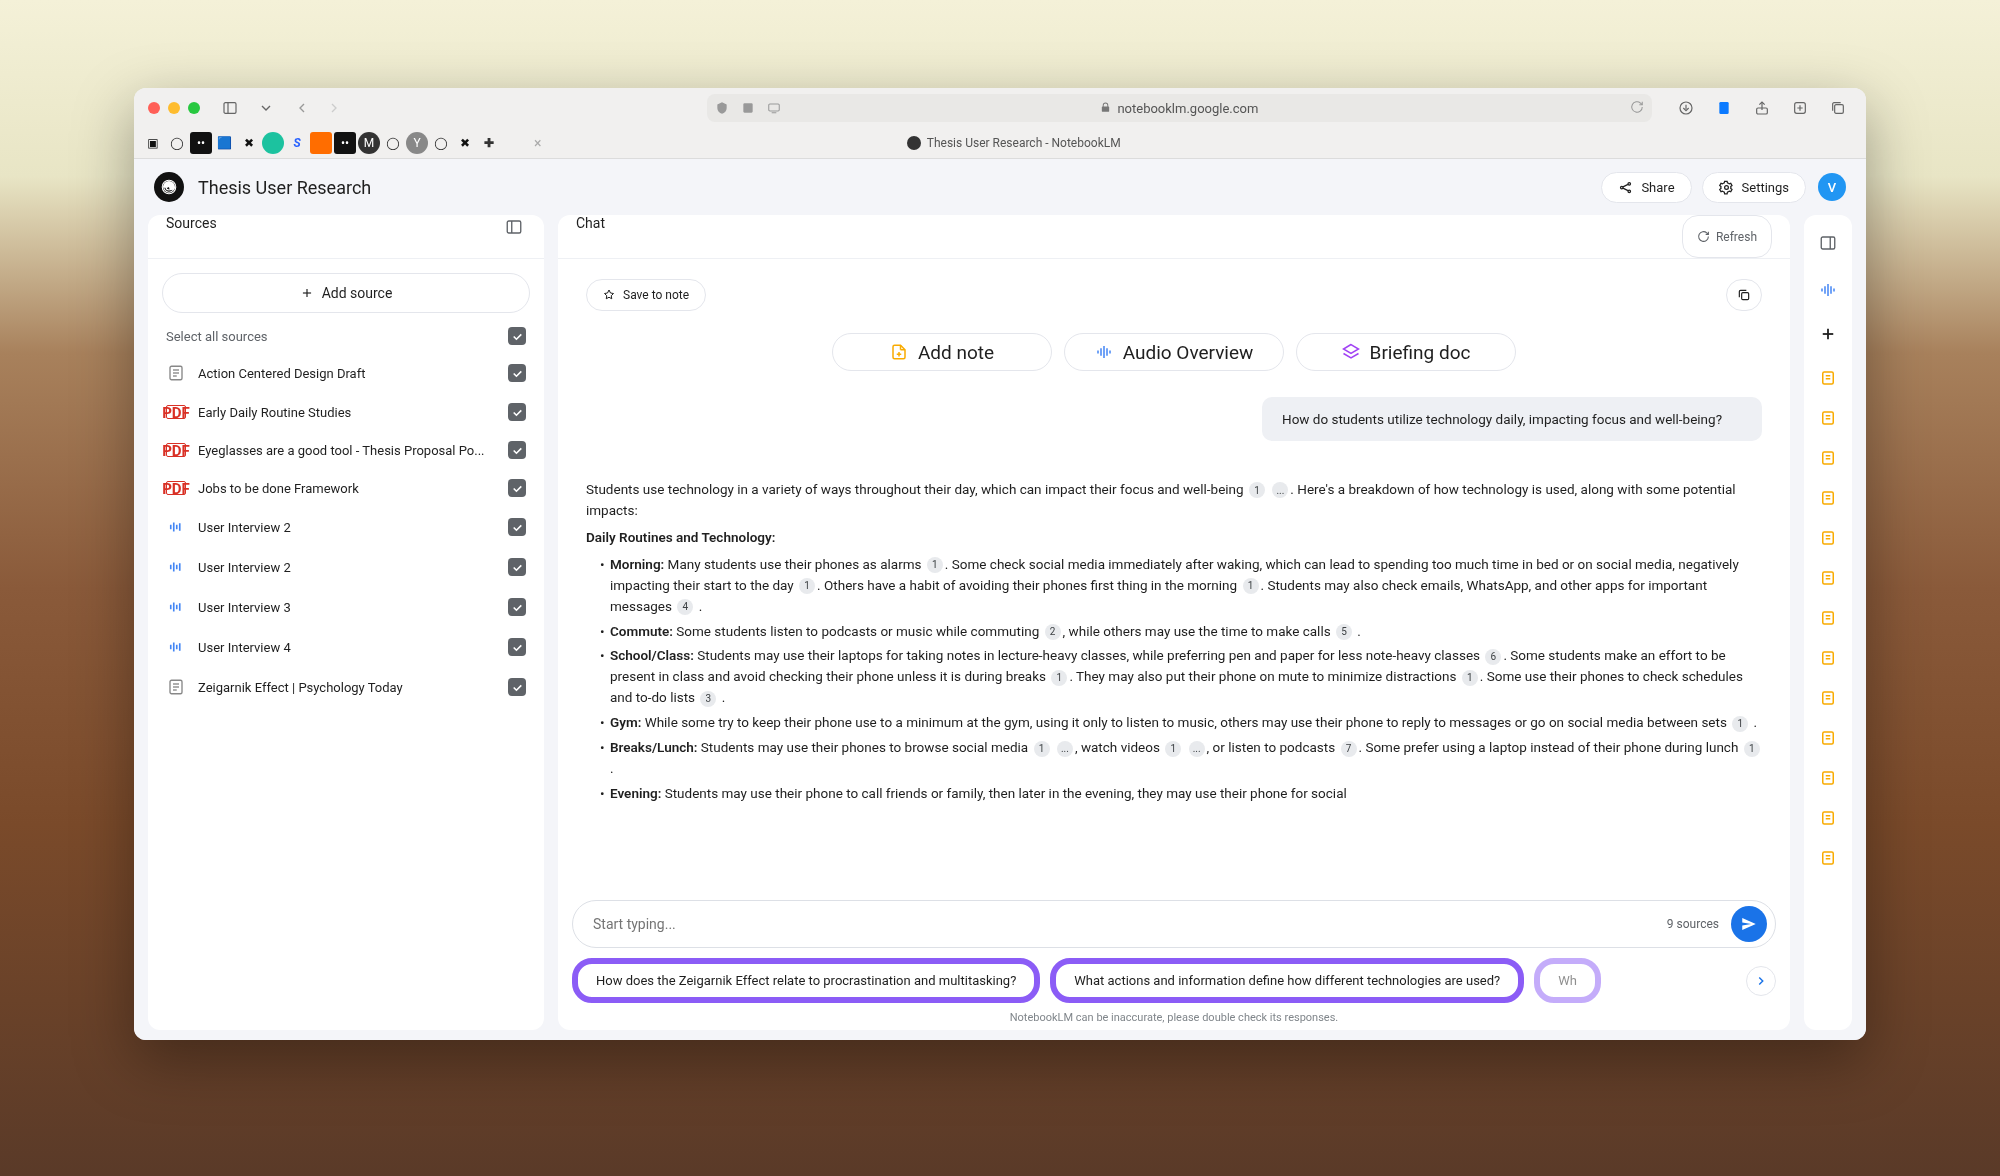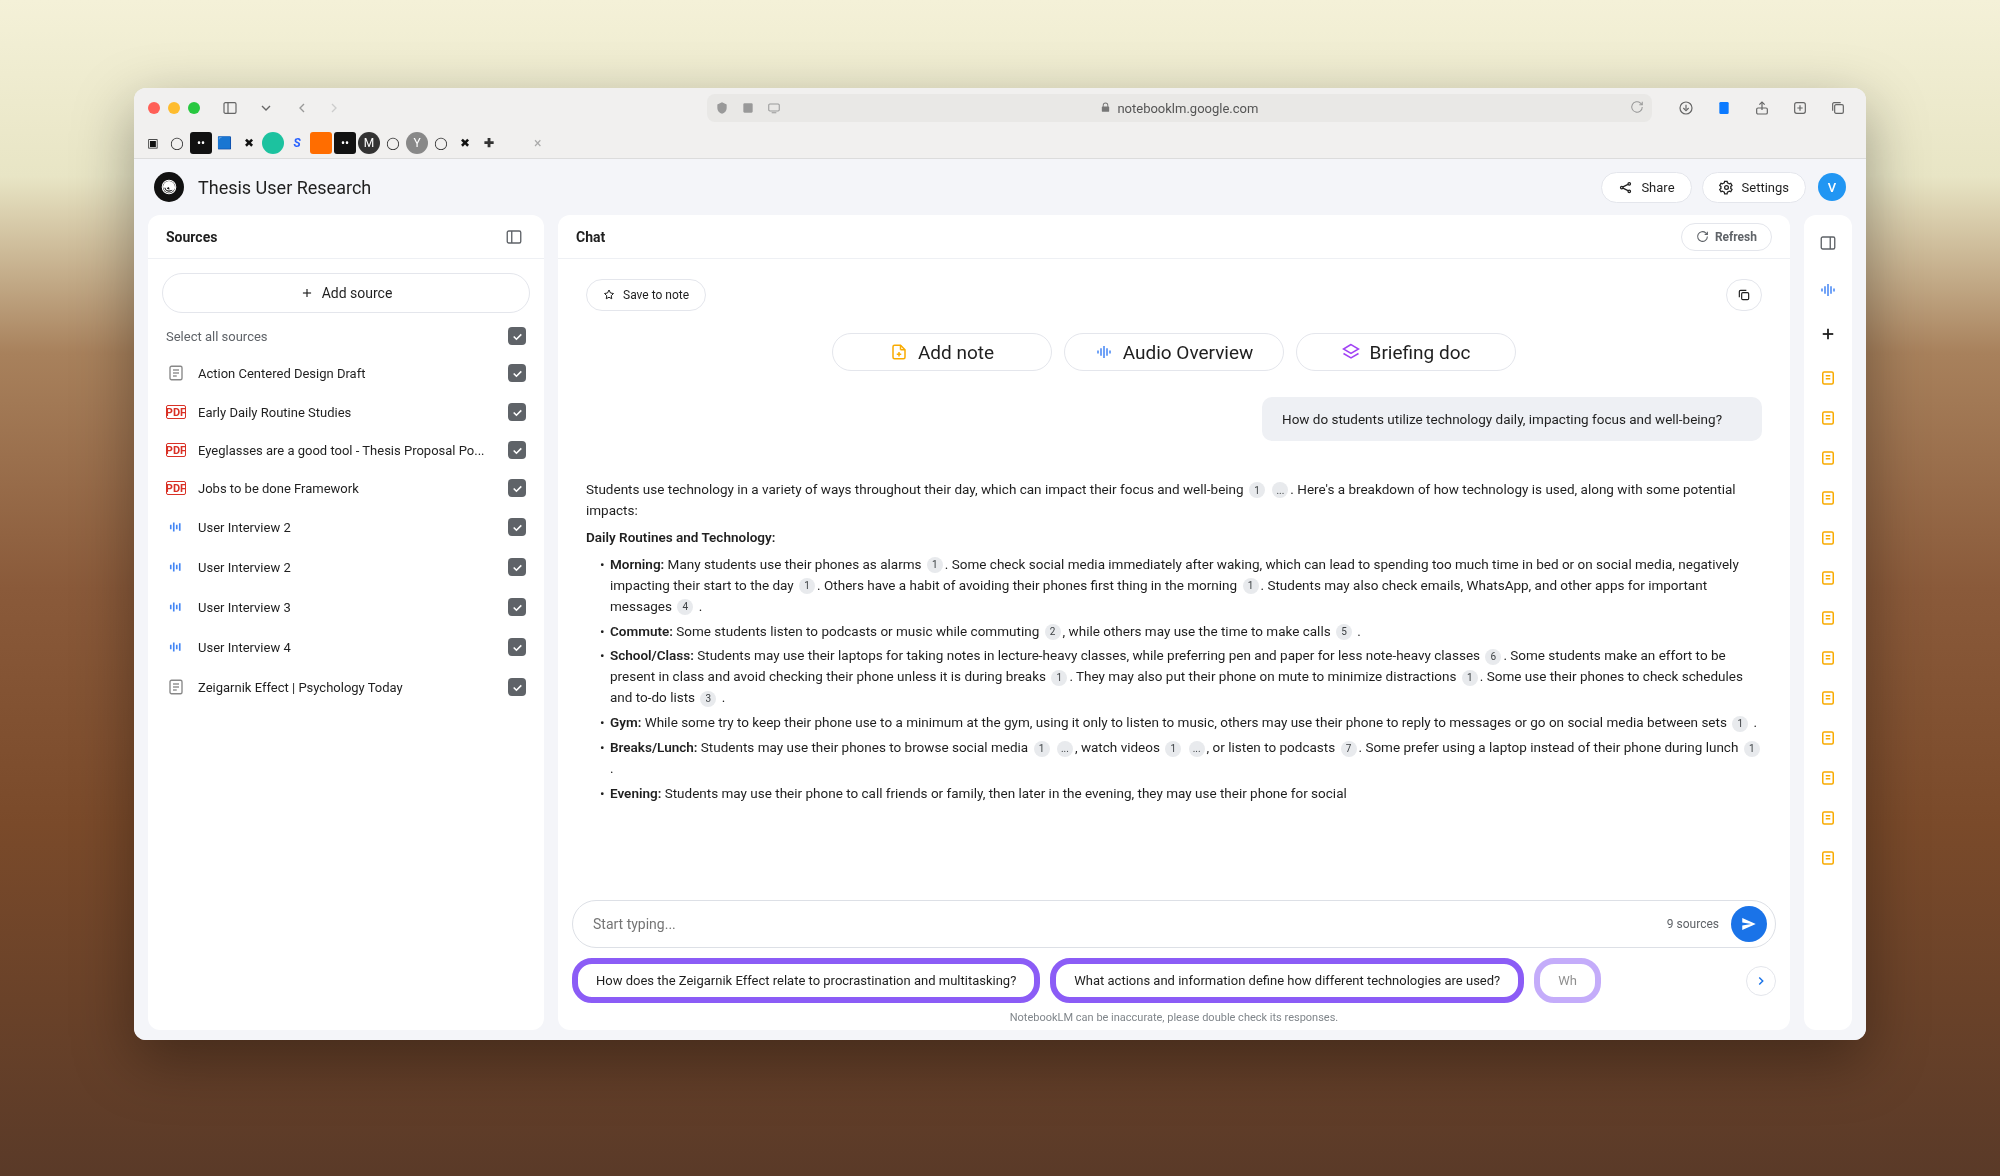--- a/index.html
+++ b/index.html
@@ -37,36 +37,36 @@
 .header-spacer { flex: 1; }
 .hdr-btn { display: inline-flex; align-items: center; gap: 8px; padding: 7px 16px; border-radius: 20px; background: #fff; border: 1px solid #e4e6ec; font-size: 13px; color: #1f1f1f; margin-left: 10px; cursor: pointer; }
 .hdr-btn svg { width: 15px; height: 15px; }
 .avatar { width: 28px; height: 28px; border-radius: 50%; background: #2196f3; color: #fff; display: inline-flex; align-items: center; justify-content: center; font-size: 13px; margin-left: 12px; font-weight: 500; }
 
 .content-row { flex: 1; display: flex; gap: 14px; padding: 0 14px 10px 14px; overflow: hidden; }
 .panel { background: #fff; border-radius: 12px; display: flex; flex-direction: column; overflow: hidden; }
 .panel-sources { width: 396px; }
 .panel-chat { flex: 1; }
 .panel-right { width: 48px; align-items: center; padding: 16px 0; gap: 4px; }
-.panel-header { height: 44px; display: flex; align-items: center; padding: 0 18px; font-size: 14px; color: #1f1f1f; font-weight: 700; border-bottom: 1px solid #eef0f4; gap: 7px; }
+.panel-header { height: 44px; display: flex; padding: 0 18px; font-size: 14px; color: #1f1f1f; font-weight: 400; border-bottom: 1px solid #eef0f4; gap: 7px; }
 .panel-header .spacer { flex: 1; }
 .collapse-btn { display: inline-flex; width: 24px; height: 24px; align-items: center; justify-content: center; cursor: pointer; color: #5f6368; }
 .collapse-btn svg { width: 18px; height: 18px; }
 .panel-body { flex: 1; overflow-y: auto; padding: 14px; }
 
 .add-source { display: flex; align-items: center; justify-content: center; gap: 8px; height: 40px; border: 1px solid #e4e6ec; border-radius: 20px; font-size: 14px; color: #1f1f1f; cursor: pointer; background: #fff; width: 100%; }
 .select-all { display: flex; align-items: center; padding: 14px 4px 8px 4px; font-size: 13px; color: #5f6368; }
 .select-all .spacer { flex: 1; }
 .checkbox { width: 18px; height: 18px; border-radius: 4px; background: #5f6368; display: inline-flex; align-items: center; justify-content: center; cursor: pointer; }
 .checkbox svg { width: 13px; height: 13px; stroke: #fff; stroke-width: 3; fill: none; }
 .source-item { display: flex; align-items: center; gap: 12px; padding: 10px 4px; font-size: 13px; color: #1f1f1f; cursor: pointer; }
 .source-item .label { flex: 1; white-space: nowrap; overflow: hidden; text-overflow: ellipsis; }
 .src-icon { width: 20px; height: 20px; display: inline-flex; align-items: center; justify-content: center; flex-shrink: 0; }
 .src-doc { color: #888; }
-.src-pdf { color: #d93025; font-size: 11px; font-weight: 700; border: 1.3px solid #d93025; border-radius: 2px; width: 20px; height: 14px; padding-top:1px; }
+.src-pdf { color: #d93025; font-size: 15px; font-weight: 700; border: 1.3px solid #d93025; border-radius: 2px; width: 20px; height: 14px; padding-top:1px; }
 .src-wave svg { color: #4285f4; }
 
 .chat-body { flex: 1; display: flex; flex-direction: column; overflow: hidden; position: relative; }
 .chat-scroll { flex: 1; overflow-y: auto; padding: 20px 28px; }
 .refresh-btn { display: inline-flex; align-items: center; gap: 6px; padding: 6px 14px; border: 1px solid #e4e6ec; border-radius: 16px; font-size: 12px; color: #5f6368; cursor: pointer; background: #fff; }
 .action-row { display: flex; justify-content: space-between; gap: 12px; margin-bottom: 22px; }
 .pill { display: inline-flex; align-items: center; gap: 8px; padding: 8px 16px; border: 1px solid #e4e6ec; border-radius: 18px; font-size: 12px; color: #1f1f1f; cursor: pointer; background: #fff; }
 .pill.icon-only { padding: 8px 10px; }
 .action-row-wide { display: flex; justify-content: center; gap: 12px; margin-bottom: 26px; }
 .wpill { display: inline-flex; align-items: center; justify-content: center; gap: 10px; width: 220px; height: 38px; border: 1px solid #e4e6ec; border-radius: 20px; font-size: 19px; color: #1f1f1f; cursor: pointer; background: #fff; }
@@ -206,20 +206,24 @@
       <span class="fav-icon" style="background:#ff6d00"></span>
       <span class="fav-icon" style="background:#111;color:#fff">••</span>
       <span class="fav-icon" style="background:#333;color:#fff;border-radius:50%">M</span>
       <span class="fav-icon">◯</span>
       <span class="fav-icon" style="background:#888;color:#fff;border-radius:50%">Y</span>
       <span class="fav-icon">◯</span>
       <span class="fav-icon" style="color:#111">✖</span>
       <span class="fav-icon" style="font-weight:700">✚</span>
       <span class="fav-icon" style="color:#999"></span>
       <span class="close-tab">×</span>
+      <div class="tab-title-row">
+        <span class="tab-icon"></span>
+        <span>Thesis User Research - NotebookLM</span>
+      </div>
       <div style="width:380px"></div>
     </div>
   </div>
 
   <div class="app-body">
     <div class="app-header">
       <span class="app-logo">
         <svg viewBox="0 0 24 24">
             <path d="M4 12a8 8 0 0116 0 4 4 0 01-8 0 8 8 0 01-8 0z" fill="#fff"></path>
             <circle cx="12" cy="12" r="9" fill="none" stroke="#fff" stroke-width="1.5"></circle>

